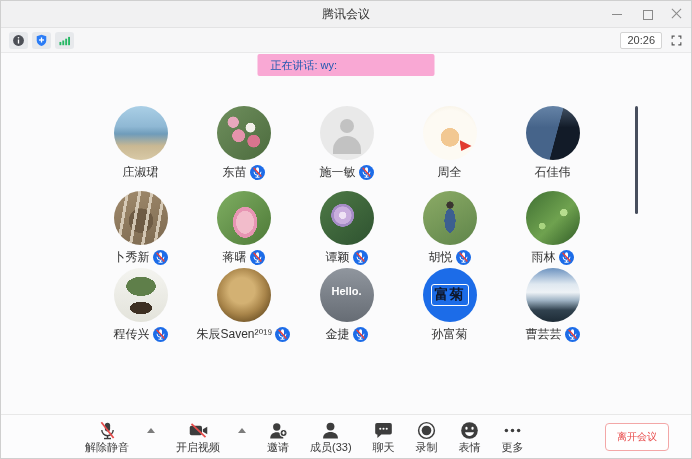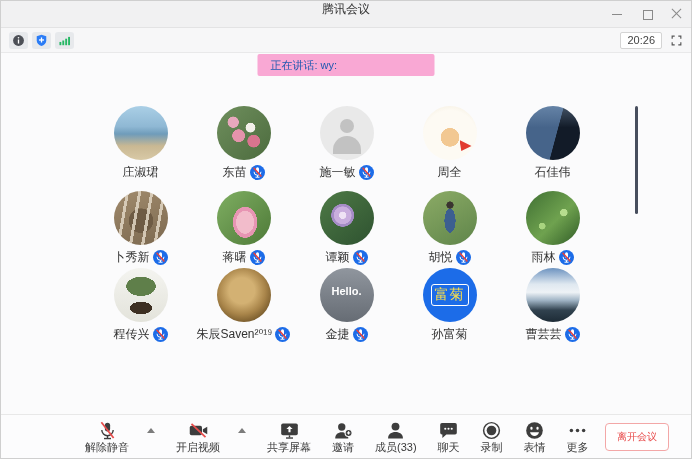--- a/index.html
+++ b/index.html
@@ -5,21 +5,21 @@
   * { margin:0; padding:0; box-sizing:border-box; }
   html,body { width:692px; height:459px; }
   body {
     font-family:"Liberation Sans","DejaVu Sans",sans-serif;
     background:#fbfbfc; position:relative; overflow:hidden;
     border:1px solid #cfcfcf;
   }
   
   .titlebar {
     height:27px; background:#f1f1f2; border-bottom:1px solid #e3e3e4;
-    display:flex; justify-content:center; position:relative;
+    display:flex; align-items:center; justify-content:center; position:relative;
   }
   .titlebar .title { font-size:12px; color:#333; }
   .win-controls { position:absolute; right:8px; top:0; height:100%; display:flex; align-items:center; gap:18px; }
   .wc { width:12px; height:12px; position:relative; cursor:default; }
   .wc-min::after { content:""; position:absolute; left:1px; right:1px; top:6px; border-top:1.5px solid #8a8a8a; }
   .wc-max::after { content:""; position:absolute; left:2px; top:2px; width:8px; height:8px; border:1.2px solid #8a8a8a; }
   .wc-close::before,.wc-close::after { content:""; position:absolute; left:-1px; top:5px; width:13px; border-top:1.4px solid #8a8a8a; }
   .wc-close::before { transform:rotate(45deg); }
   .wc-close::after  { transform:rotate(-45deg); }
   
@@ -90,21 +90,21 @@
     radial-gradient(circle at 30% 65%, #a8d47f 0 6%, transparent 7%),
     linear-gradient(135deg,#3f6f33,#6fa24f 55%,#2f5a26); }
   .av-bonsai { background:
     radial-gradient(ellipse 34% 22% at 50% 34%, #5f7f4a 0 80%, transparent 81%),
     radial-gradient(ellipse 26% 14% at 50% 74%, #3d2f22 0 80%, transparent 81%),
     linear-gradient(180deg,#f4f4f0,#e3e3db); }
   .av-medal { background:radial-gradient(circle at 46% 42%, #d3b173 0 30%, #a9854a 55%, #6e5226 80%, #503a16 100%); }
   .av-hello { background:linear-gradient(180deg,#90969e,#666c74); display:flex; align-items:center; justify-content:center; }
   .av-hello .av-text { color:#fff; font-size:11px; font-weight:bold; margin-top:-8px; }
   .av-bluename { background:#1c6ce8; display:flex; align-items:center; justify-content:center; }
-  .av-bluename .av-text { color:#fde047; font-size:14px; font-weight:normal; border:1.5px solid #fff;
+  .av-bluename .av-text { color:#0f172a; font-size:14px; font-weight:bold; border:1.5px solid #fff;
     border-radius:3px; padding:1px 3px; letter-spacing:1px; }
   .av-mountain { background:linear-gradient(180deg,#6d93c0 0%,#dfe8f0 30%,#eef2f6 45%,#9fb3c4 60%,#31424f 78%,#1d2b36 100%); }
   
   .scroll-thumb { position:absolute; left:634px; top:105px; width:3px; height:108px;
     background:#474e5d; border-radius:2px; }
   
   .toolbar {
     position:absolute; left:0; right:0; bottom:0; height:44px;
     background:#fcfcfd; border-top:1px solid #e8e8e8;
     display:flex; align-items:center; padding-left:84px;
@@ -393,31 +393,20 @@
               <line x1="4" y1="4.5" x2="20" y2="19.5" stroke="#e84c4c" stroke-width="2"></line>
             </svg>
           </span>
           <span class="tb-label">开启视频</span>
         </div>
         <span class="tb-arrow"></span>
       </div>
       <div class="tb-item">
         <span>
           <svg viewBox="0 0 24 24">
-            <rect x="2.5" y="4" width="19" height="13.5" rx="2" fill="#3d3d3d"></rect>
-            <path d="M12 6.8l3.6 3.6h-2.4v3.6h-2.4v-3.6H8.4z" fill="#fff"></path>
-            <line x1="12" y1="17.5" x2="12" y2="20" stroke="#3d3d3d" stroke-width="1.6"></line>
-            <line x1="8" y1="20.6" x2="16" y2="20.6" stroke="#3d3d3d" stroke-width="1.6"></line>
-          </svg>
-        </span>
-        <span class="tb-label">共享屏幕</span>
-      </div>
-      <div class="tb-item">
-        <span>
-          <svg viewBox="0 0 24 24">
             <circle cx="10" cy="8" r="4.2" fill="#3d3d3d"></circle>
             <path d="M2.5 21c0-4.4 3.3-7 7.5-7s7.5 2.6 7.5 7z" fill="#3d3d3d"></path>
             <circle cx="17.8" cy="14.8" r="4" fill="#3d3d3d" stroke="#fff" stroke-width="1.2"></circle>
             <line x1="17.8" y1="12.9" x2="17.8" y2="16.7" stroke="#fff" stroke-width="1.3"></line>
             <line x1="15.9" y1="14.8" x2="19.7" y2="14.8" stroke="#fff" stroke-width="1.3"></line>
           </svg>
         </span>
         <span class="tb-label">邀请</span>
       </div>
       <div class="tb-item">

